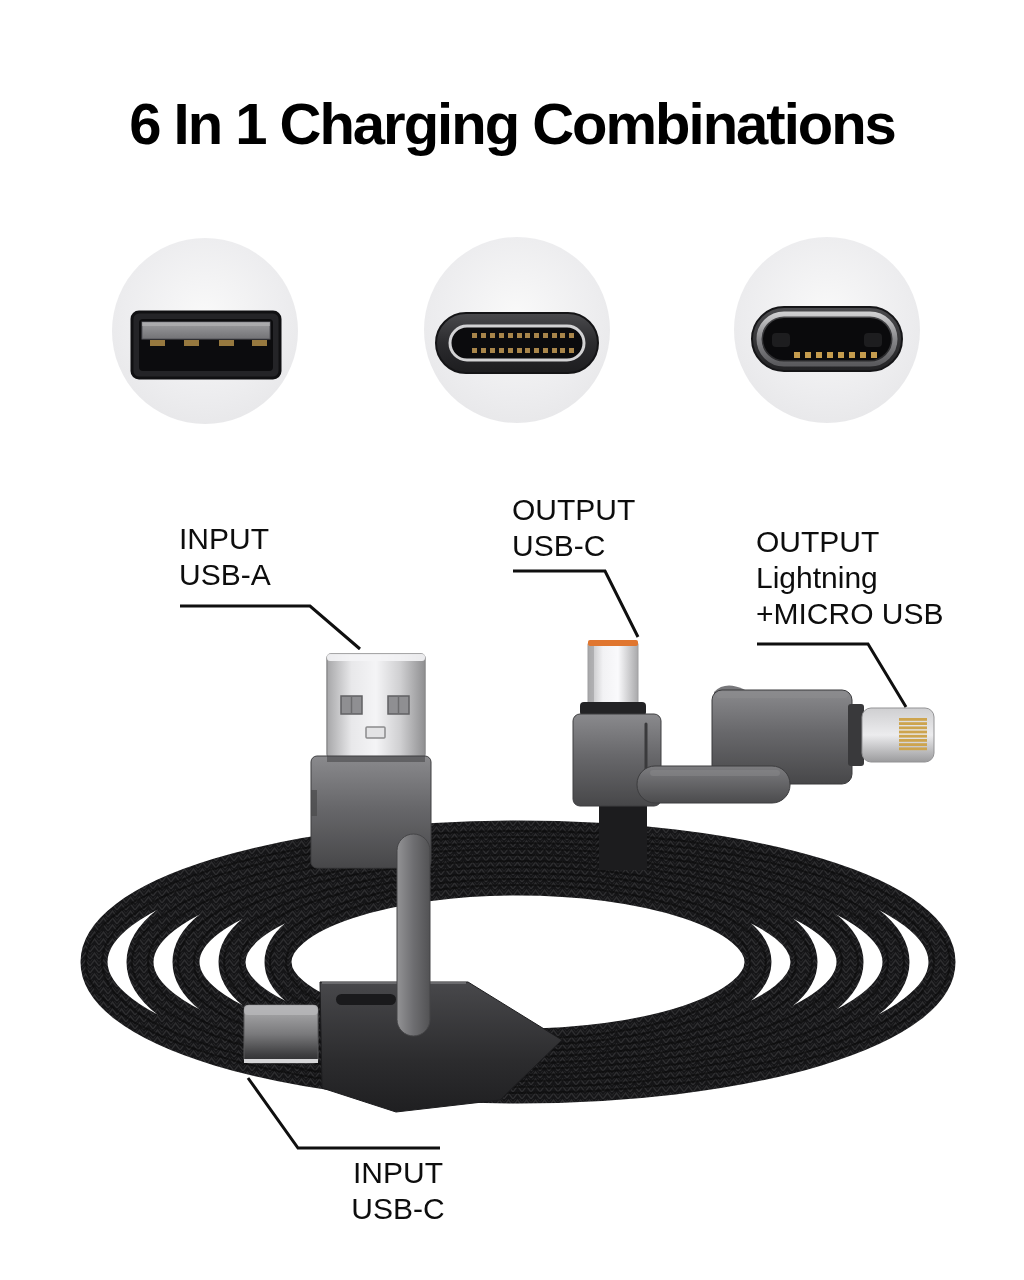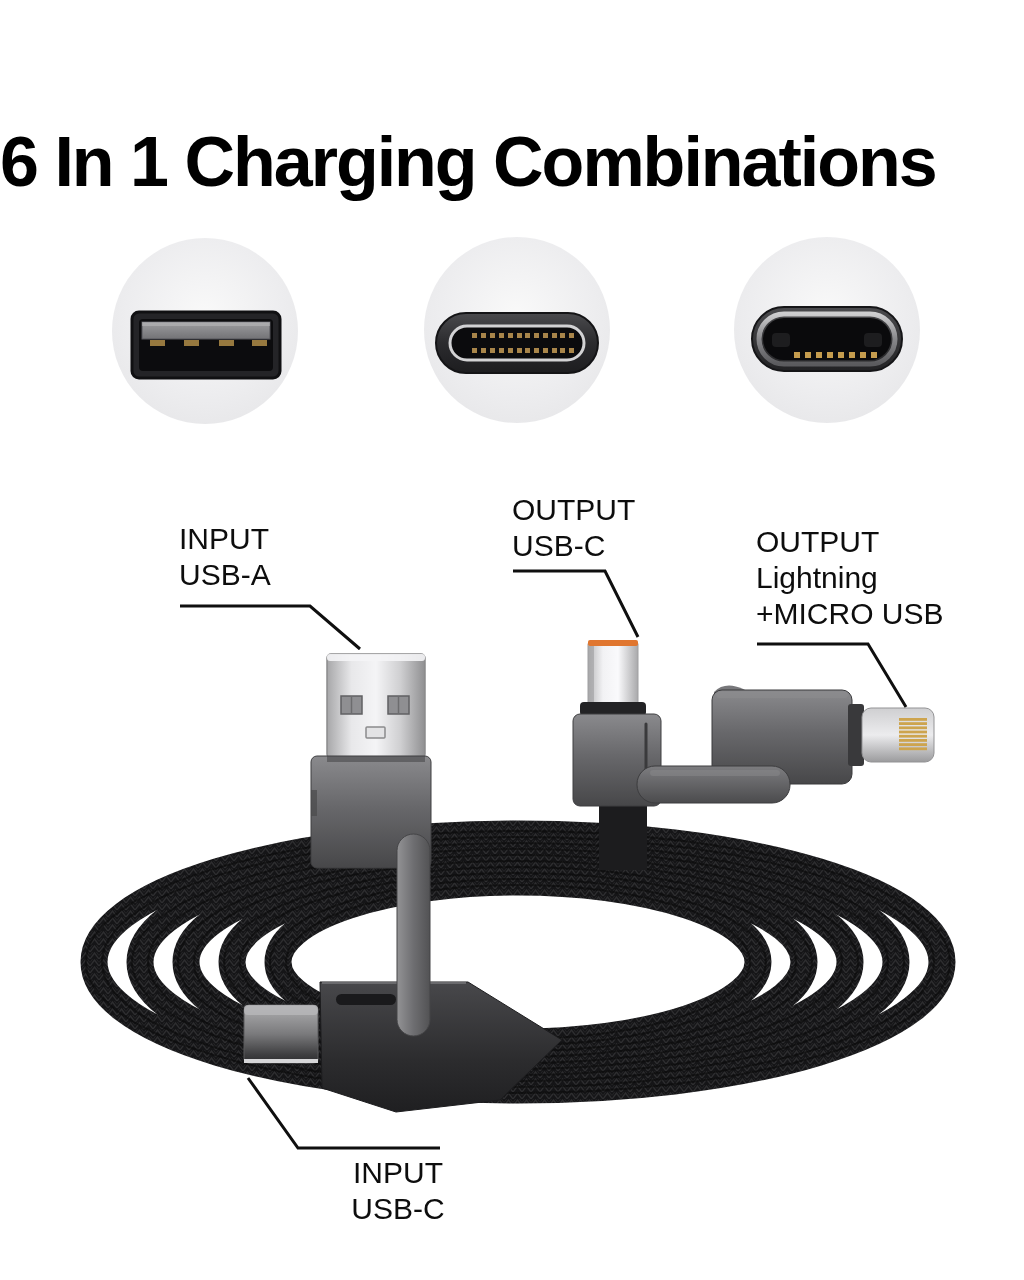--- a/index.html
+++ b/index.html
@@ -1,19 +1,19 @@
 <!DOCTYPE html>
 <html><head>
 <meta charset="utf-8">
 <style>
   html,body{margin:0;padding:0;background:#ffffff;}
   .canvas{position:relative;width:1024px;height:1280px;background:#ffffff;overflow:hidden;
           font-family:"Liberation Sans",sans-serif;}
-  .title{position:absolute;top:90px;left:0;width:1024px;
-         font-size:70px;font-weight:bold;letter-spacing:-2px;color:#000;margin-top:32px;}
+  .title{position:absolute;top:90px;left:0;width:1024px;text-align:center;
+         font-size:58px;font-weight:bold;letter-spacing:-2px;color:#000;}
   .port-circle{position:absolute;width:186px;height:186px;border-radius:50%;
          background:radial-gradient(circle at 50% 42%, #f9f9f9 0%, #ededef 55%, #e3e3e5 100%);}
   #circle-usb-a{left:112px;top:238px;}
   #circle-usb-c{left:424px;top:237px;}
   #circle-lightning{left:734px;top:237px;}
   .label{position:absolute;font-size:30px;line-height:36px;color:#0d0d0d;white-space:pre-line;}
   #label-input-usb-a{left:179px;top:521px;}
   #label-output-usb-c{left:512px;top:492px;}
   #label-output-lightning{left:756px;top:524px;}
   #label-input-usb-c{left:336px;top:1155px;width:124px;text-align:center;}

